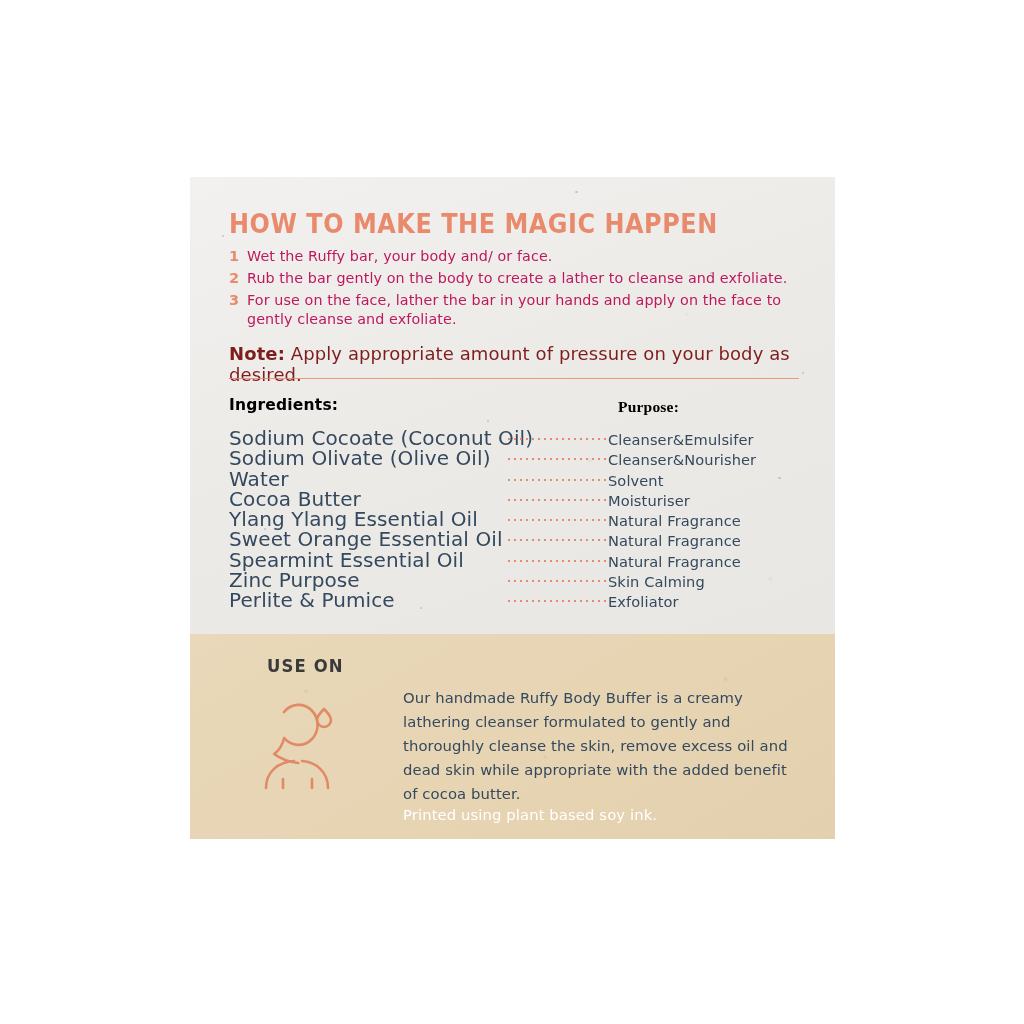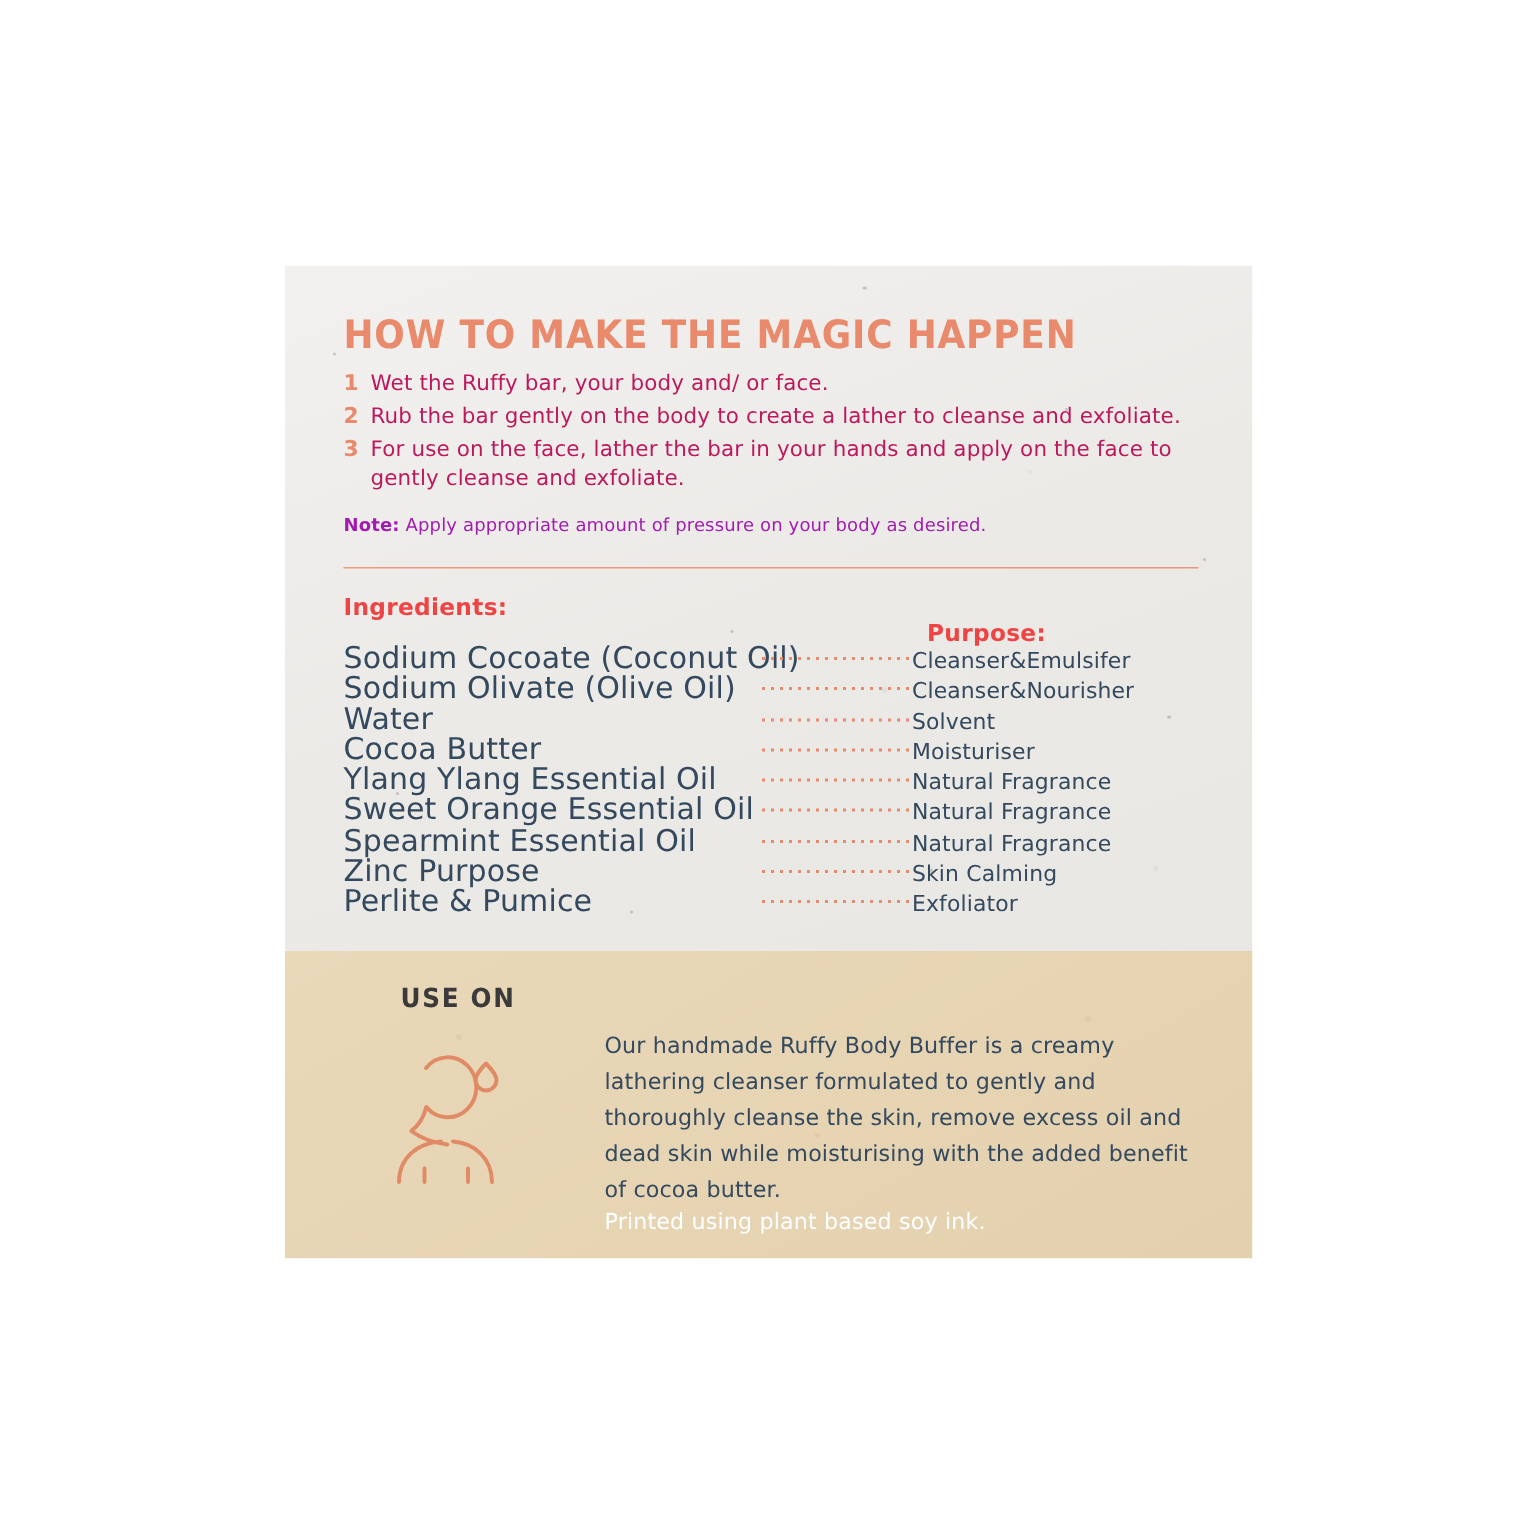--- a/index.html
+++ b/index.html
@@ -93,45 +93,45 @@
     color: #be185d;
     font-size: 14.3px;
     line-height: 19px;
     letter-spacing: 0.1px;
   }
 
   .note {
     position: absolute;
     left: 39px;
     top: 166px;
-    font-size: 12px;
-    color: #a21caf;
+    font-size: 18px;
+    color: #7f1d1d;
     letter-spacing: 0.1px;
   }
   .note b { font-weight: bold; }
 
   .divider {
     position: absolute;
     left: 39px;
     top: 201px;
     width: 570px;
     height: 1px;
     background: #e98a6c;
     opacity: 0.85;
   }
 
   .col-head {
     position: absolute;
     font-weight: bold;
     font-size: 15.5px;
-    color: #ef4444;
+    color: #000000;
     letter-spacing: 0.2px;
   }
   .col-head.left { left: 39px; top: 219px; }
-  .col-head.right { left: 428px; top: 236px; }
+  .col-head.right { left: 428px; top: 221px; font-family: Liberation Serif, serif; }
 
   .table {
     position: absolute;
     left: 39px;
     top: 249px;
     width: 570px;
   }
   .trow {
     display: flex;
     align-items: baseline;
@@ -313,18 +313,18 @@
       <svg viewBox="0 0 120 120" width="120" height="120" fill="none" stroke="#e08a66" stroke-width="2.6" stroke-linecap="round" stroke-linejoin="round">
         <path d="M34 30 a19 20 0 1 1 0.2 26 c-2 8 -6 13 -10 16 c8 6 16 8 24 9"></path>
         <path d="M16 106 c0 -16 12 -26 28 -27"></path>
         <path d="M78 106 c0 -16 -12 -26 -26 -27"></path>
         <path d="M33 97 l0 9"></path>
         <path d="M62 97 l0 9"></path>
         <path d="M74 27 c0 0 -7 7 -7 11 a7 7 0 0 0 14 0 c0 -4 -7 -11 -7 -11 z"></path>
       </svg>
     </div>
 
-    <div class="desc">Our handmade Ruffy Body Buffer is a creamy lathering cleanser formulated to gently and thoroughly cleanse the skin, remove excess oil and dead skin while moisturising with the added benefit of cocoa butter.</div>
+    <div class="desc">Our handmade Ruffy Body Buffer is a creamy lathering cleanser formulated to gently and thoroughly cleanse the skin, remove excess oil and dead skin while appropriate with the added benefit of cocoa butter.</div>
 
     <div class="soy">Printed using plant based soy ink.</div>
   </div>
 
 </div>
 
 </body></html>

